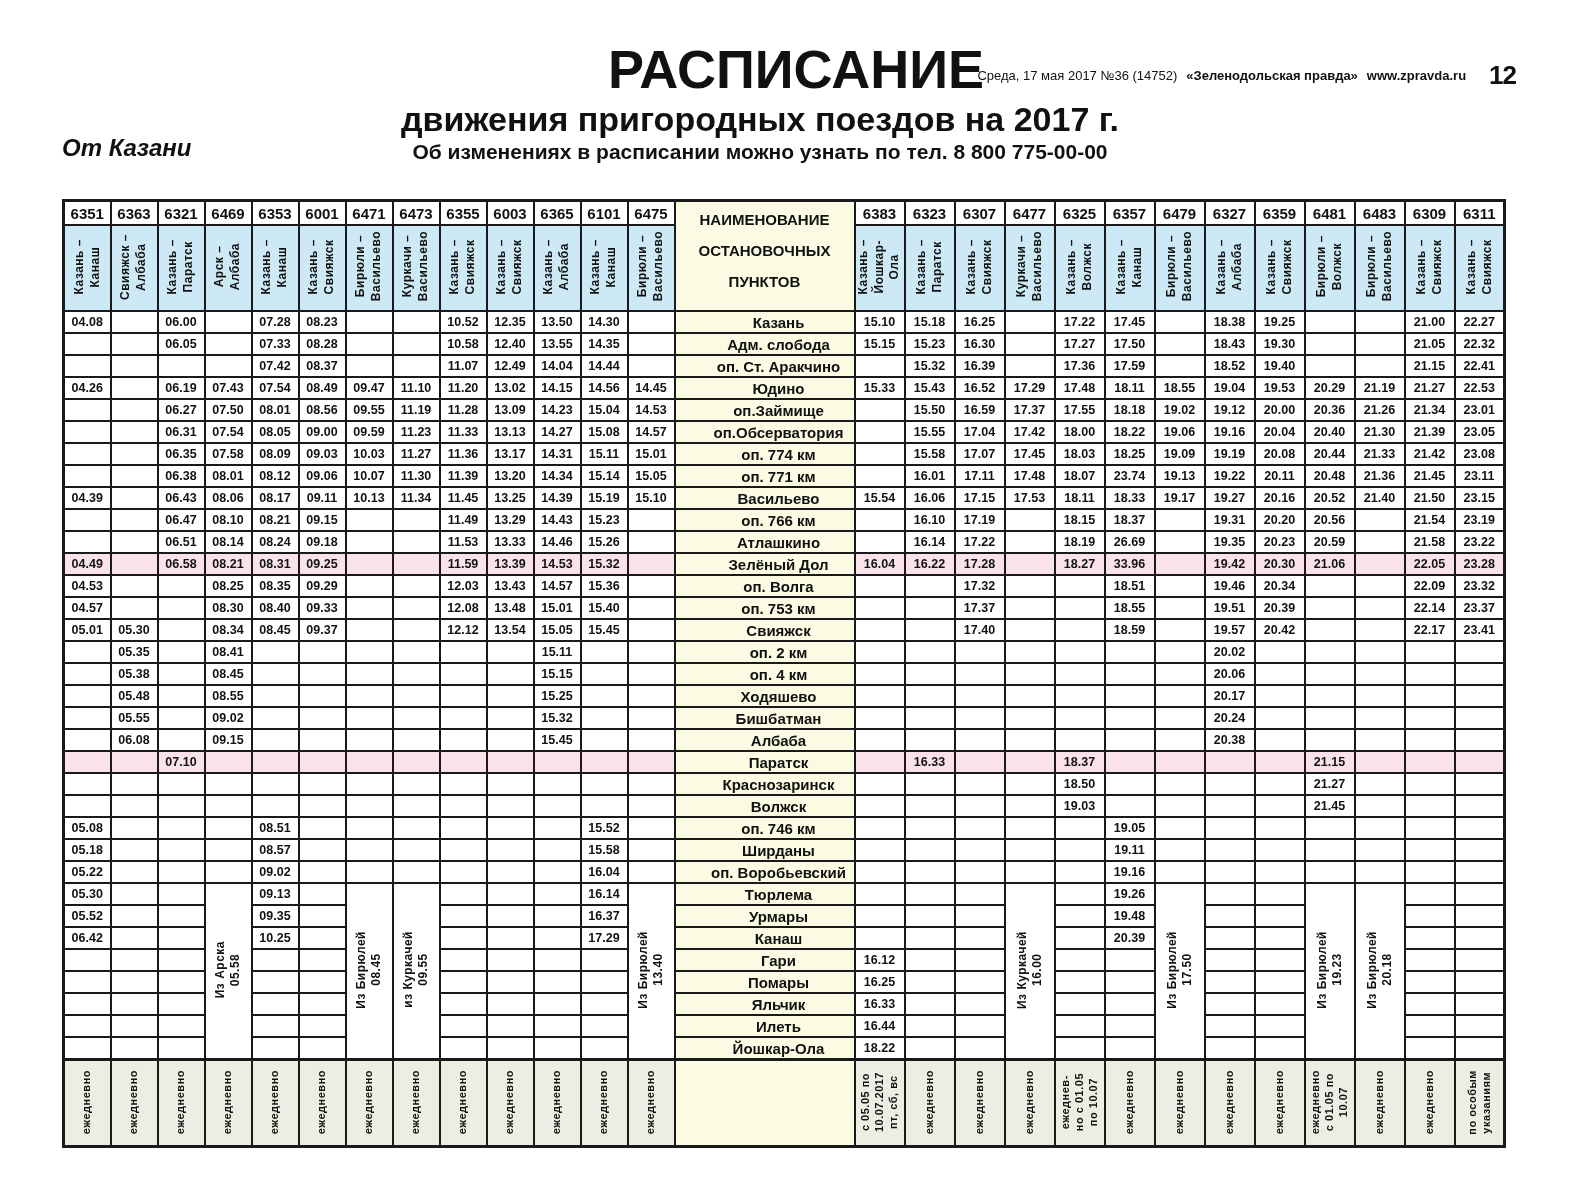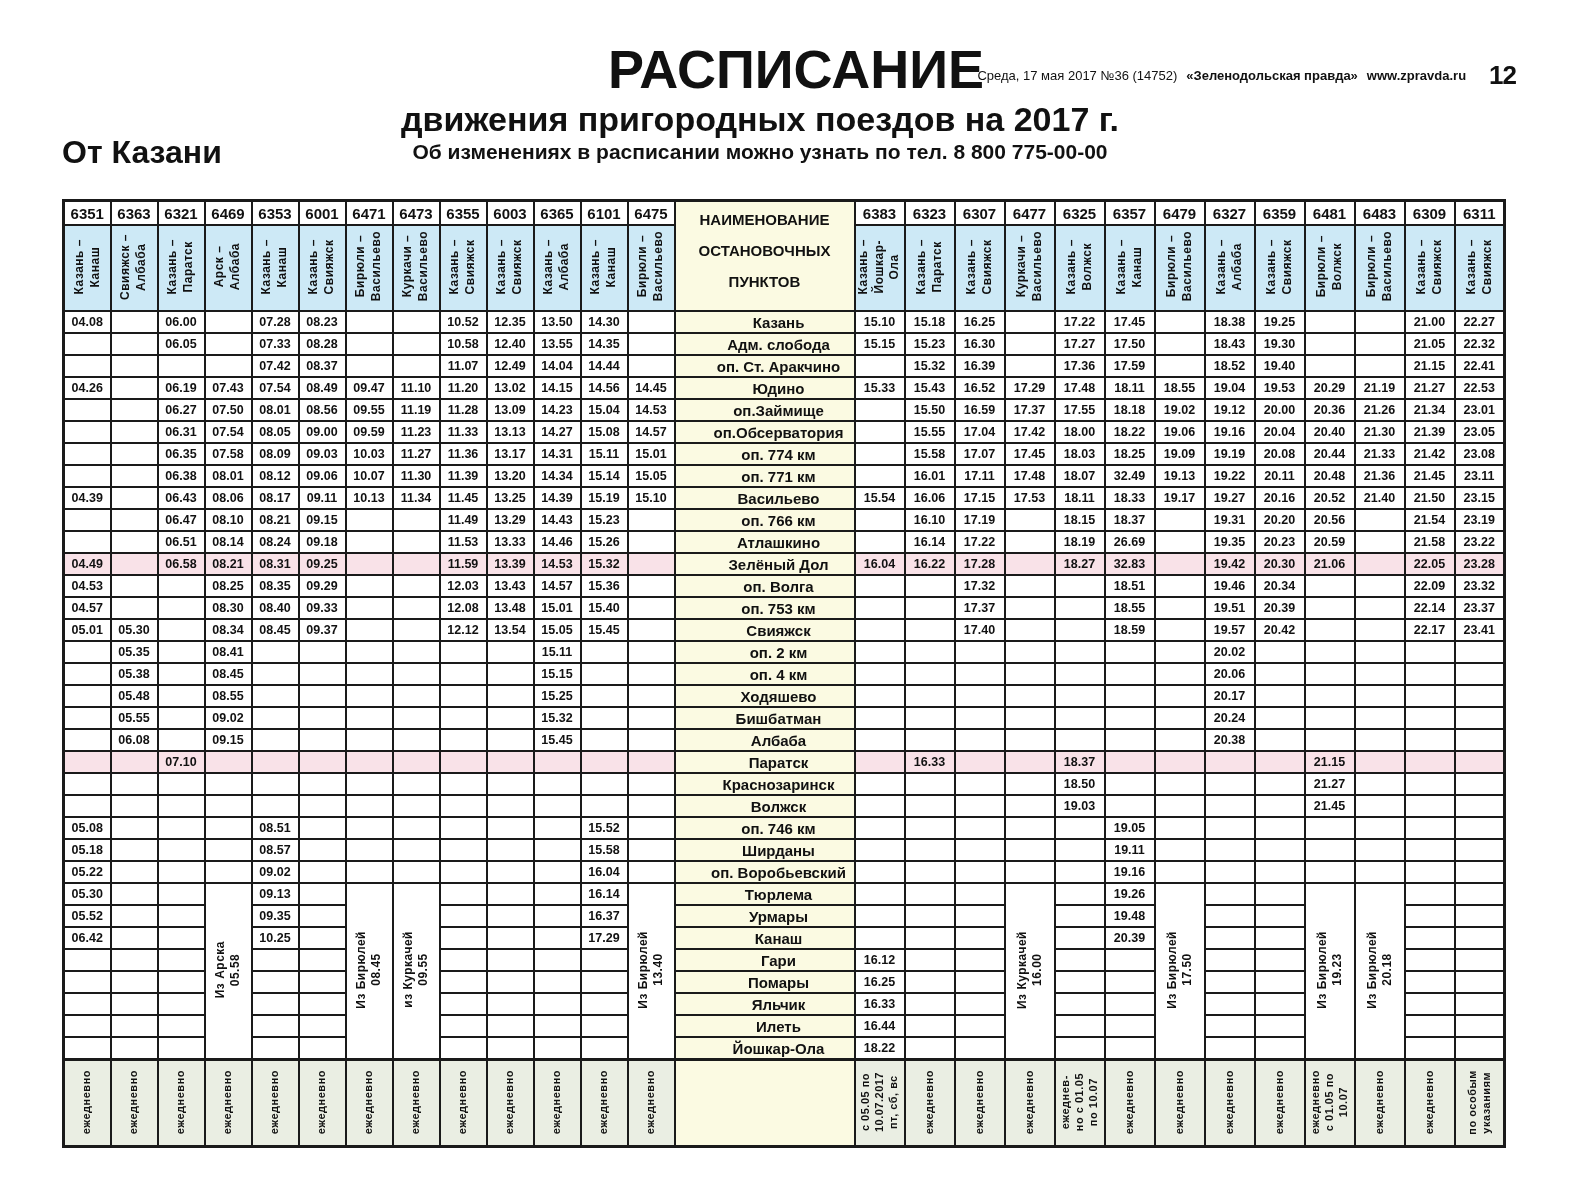--- a/index.html
+++ b/index.html
@@ -13,21 +13,21 @@
   .masthead{position:absolute;top:60px;right:62px;display:flex;align-items:center;gap:9px;font-size:13px;white-space:nowrap;}
   .mh-bold{font-weight:bold;}
   .pagenum{font-size:26px;font-weight:bold;margin-left:14px;letter-spacing:-1px;}
 
   .title{position:absolute;top:38px;left:0;width:1520px;text-align:center;
          font-size:54px;font-weight:bold;letter-spacing:0;padding-left:36px;}
   .subtitle{position:absolute;top:100px;left:0;width:1520px;text-align:center;
          font-size:34px;font-weight:bold;}
   .phone-note{position:absolute;top:140px;left:0;width:1520px;text-align:center;
          font-size:21px;font-weight:bold;}
-  .from{position:absolute;top:134px;left:62px;font-size:32px;font-weight:bold;}
+  .from{position:absolute;top:134px;left:62px;font-size:24px;font-weight:bold;font-style:italic;}
 
   table.tt{position:absolute;left:62px;top:172px;border-collapse:collapse;table-layout:fixed;
            border:3px solid var(--border);margin-top:27px;}
   .tt col.cL{width:47px;}
   .tt col.cS{width:180px;}
   .tt col.cR{width:50px;}
   .tt th,.tt td{border:2px solid var(--border);padding:0;text-align:center;vertical-align:middle;
                 font-weight:bold;color:var(--text);overflow:hidden;}
   .tt th.num{height:22px;font-size:15px;background:#fff;}
   .tt th.route{height:84px;background:var(--blue);font-size:12px;}
@@ -366,21 +366,21 @@
           <td class="time">13.20</td>
           <td class="time">14.34</td>
           <td class="time">15.14</td>
           <td class="time">15.05</td>
           <td class="st">оп. 771 км</td>
           <td class="time"></td>
           <td class="time">16.01</td>
           <td class="time">17.11</td>
           <td class="time">17.48</td>
           <td class="time">18.07</td>
-          <td class="time">32.49</td>
+          <td class="time">23.74</td>
           <td class="time">19.13</td>
           <td class="time">19.22</td>
           <td class="time">20.11</td>
           <td class="time">20.48</td>
           <td class="time">21.36</td>
           <td class="time">21.45</td>
           <td class="time">23.11</td>
         </tr>
         <tr>
           <td class="time">04.39</td>
@@ -482,21 +482,21 @@
           <td class="time hl">13.39</td>
           <td class="time hl">14.53</td>
           <td class="time hl">15.32</td>
           <td class="time hl"></td>
           <td class="st">Зелёный Дол</td>
           <td class="time hl">16.04</td>
           <td class="time hl">16.22</td>
           <td class="time hl">17.28</td>
           <td class="time hl"></td>
           <td class="time hl">18.27</td>
-          <td class="time hl">32.83</td>
+          <td class="time hl">33.96</td>
           <td class="time hl"></td>
           <td class="time hl">19.42</td>
           <td class="time hl">20.30</td>
           <td class="time hl">21.06</td>
           <td class="time hl"></td>
           <td class="time hl">22.05</td>
           <td class="time hl">23.28</td>
         </tr>
         <tr>
           <td class="time">04.53</td>

